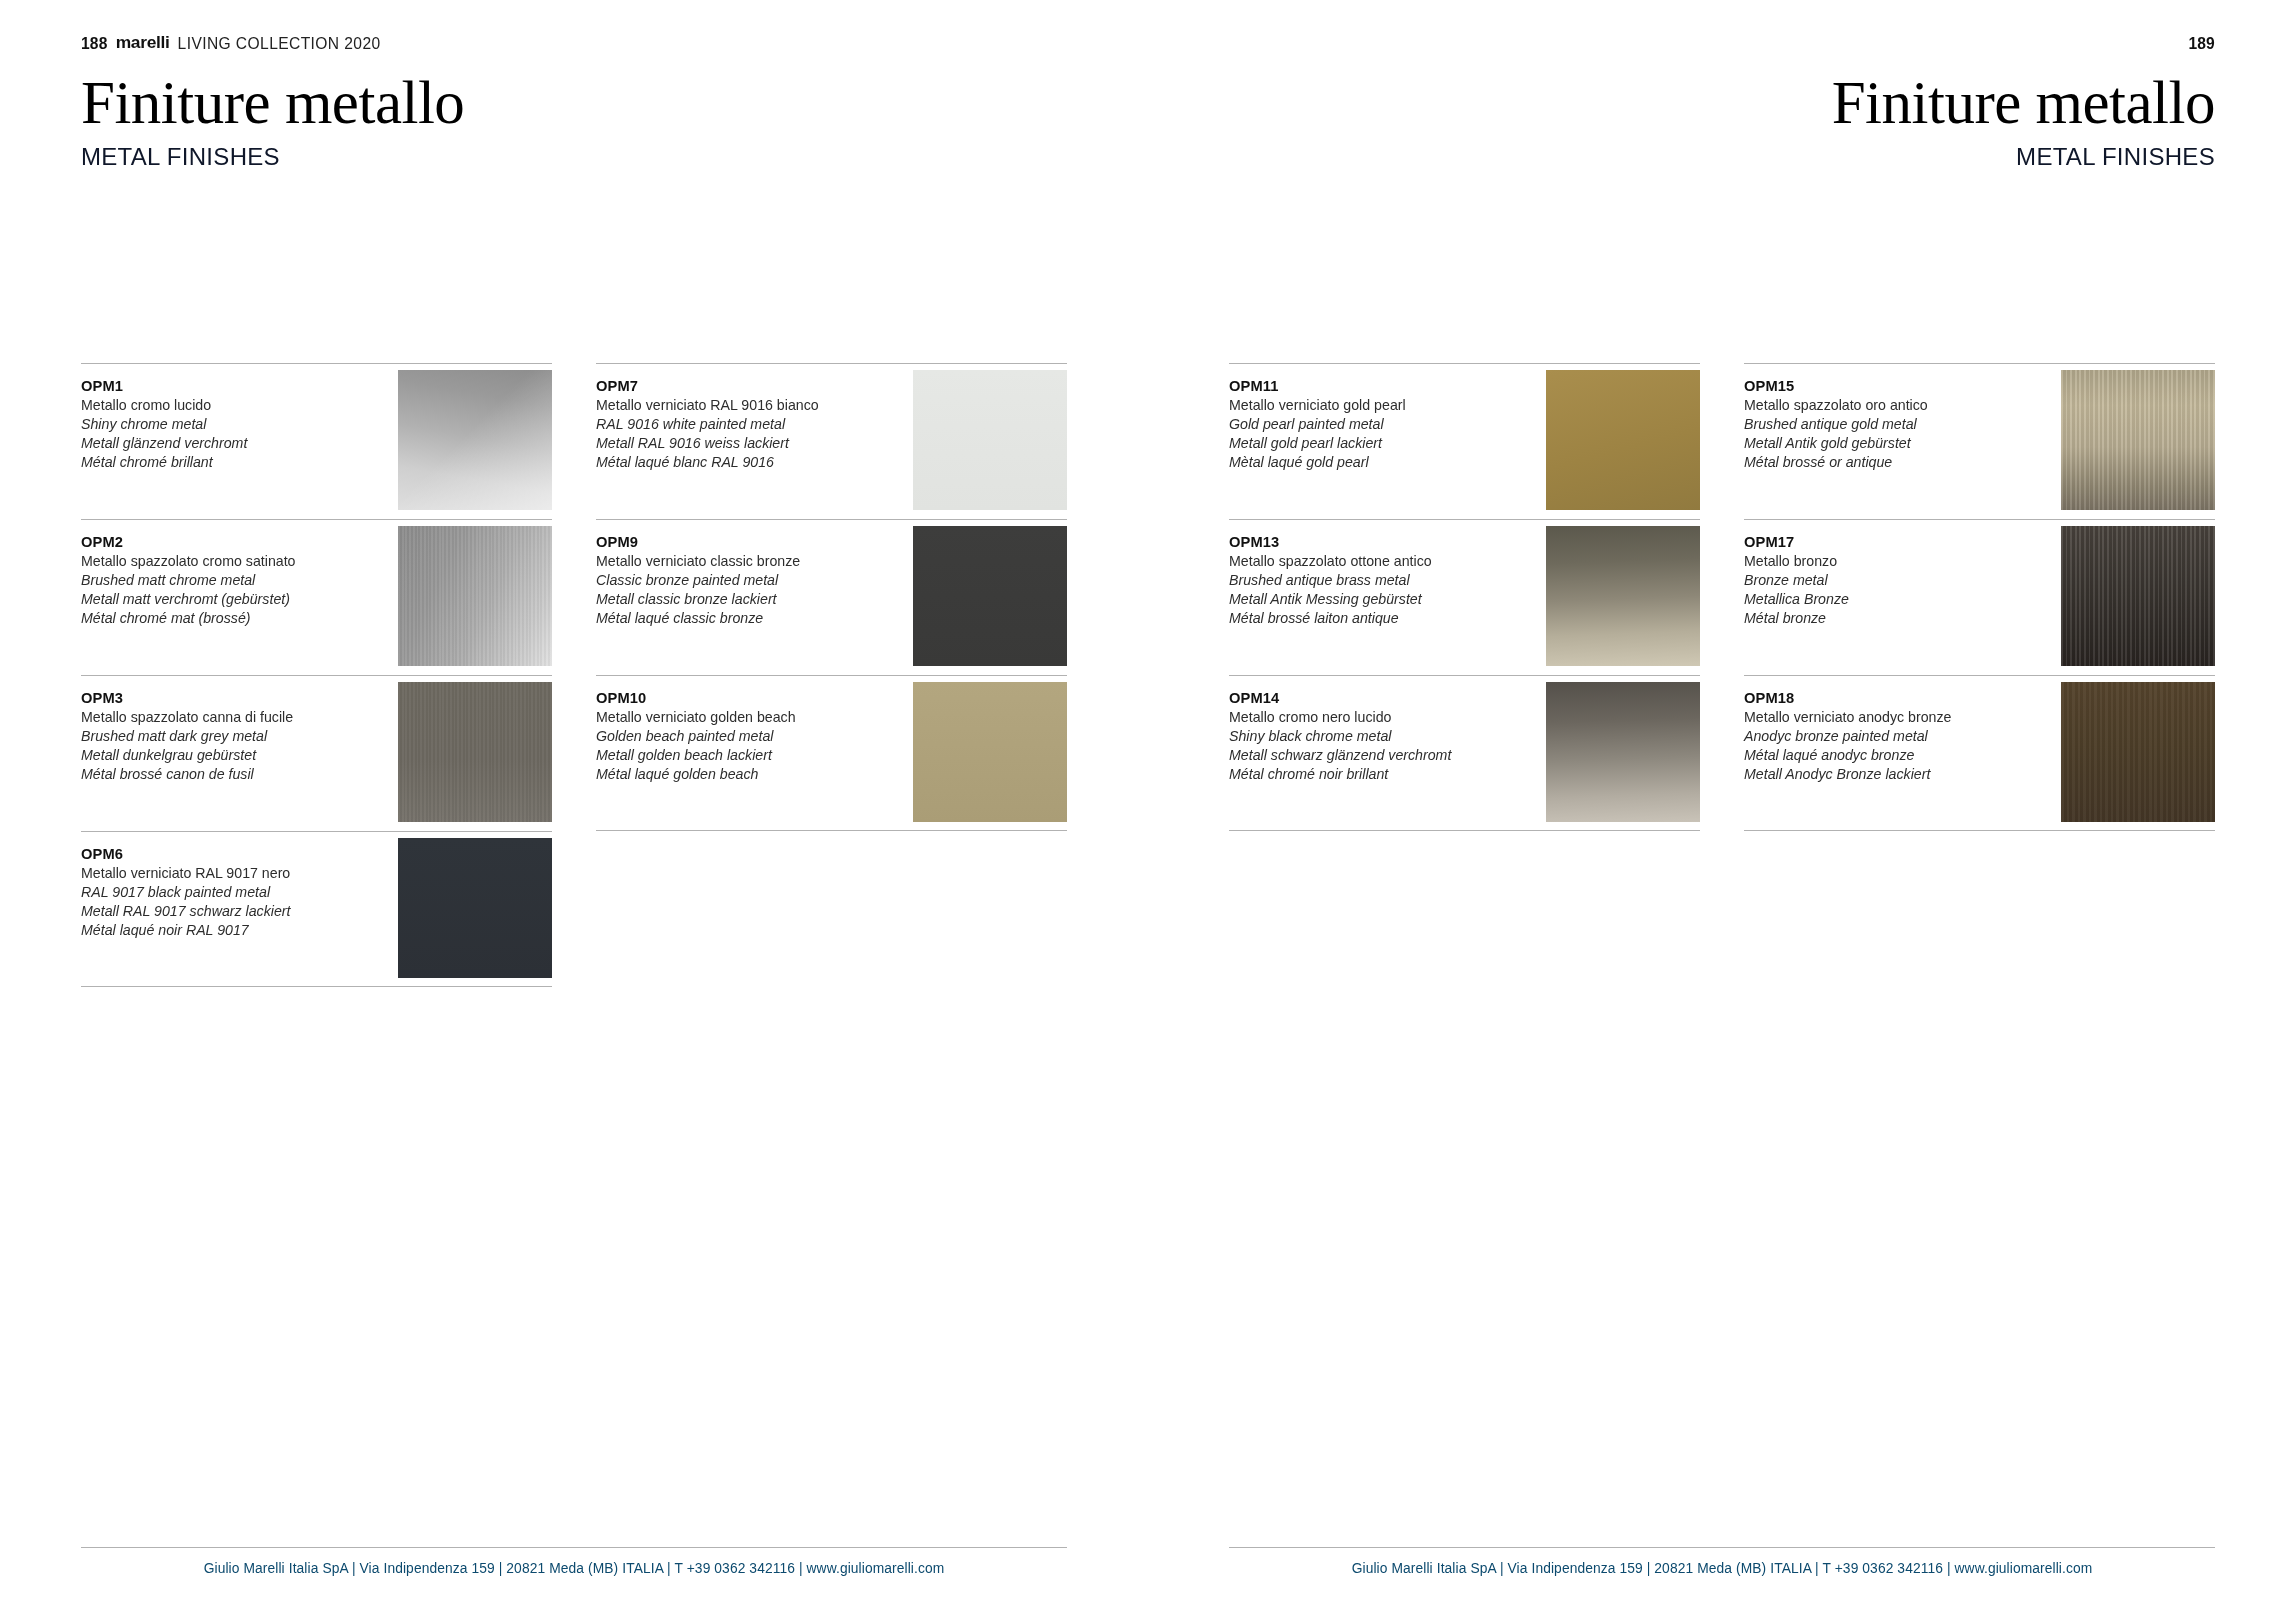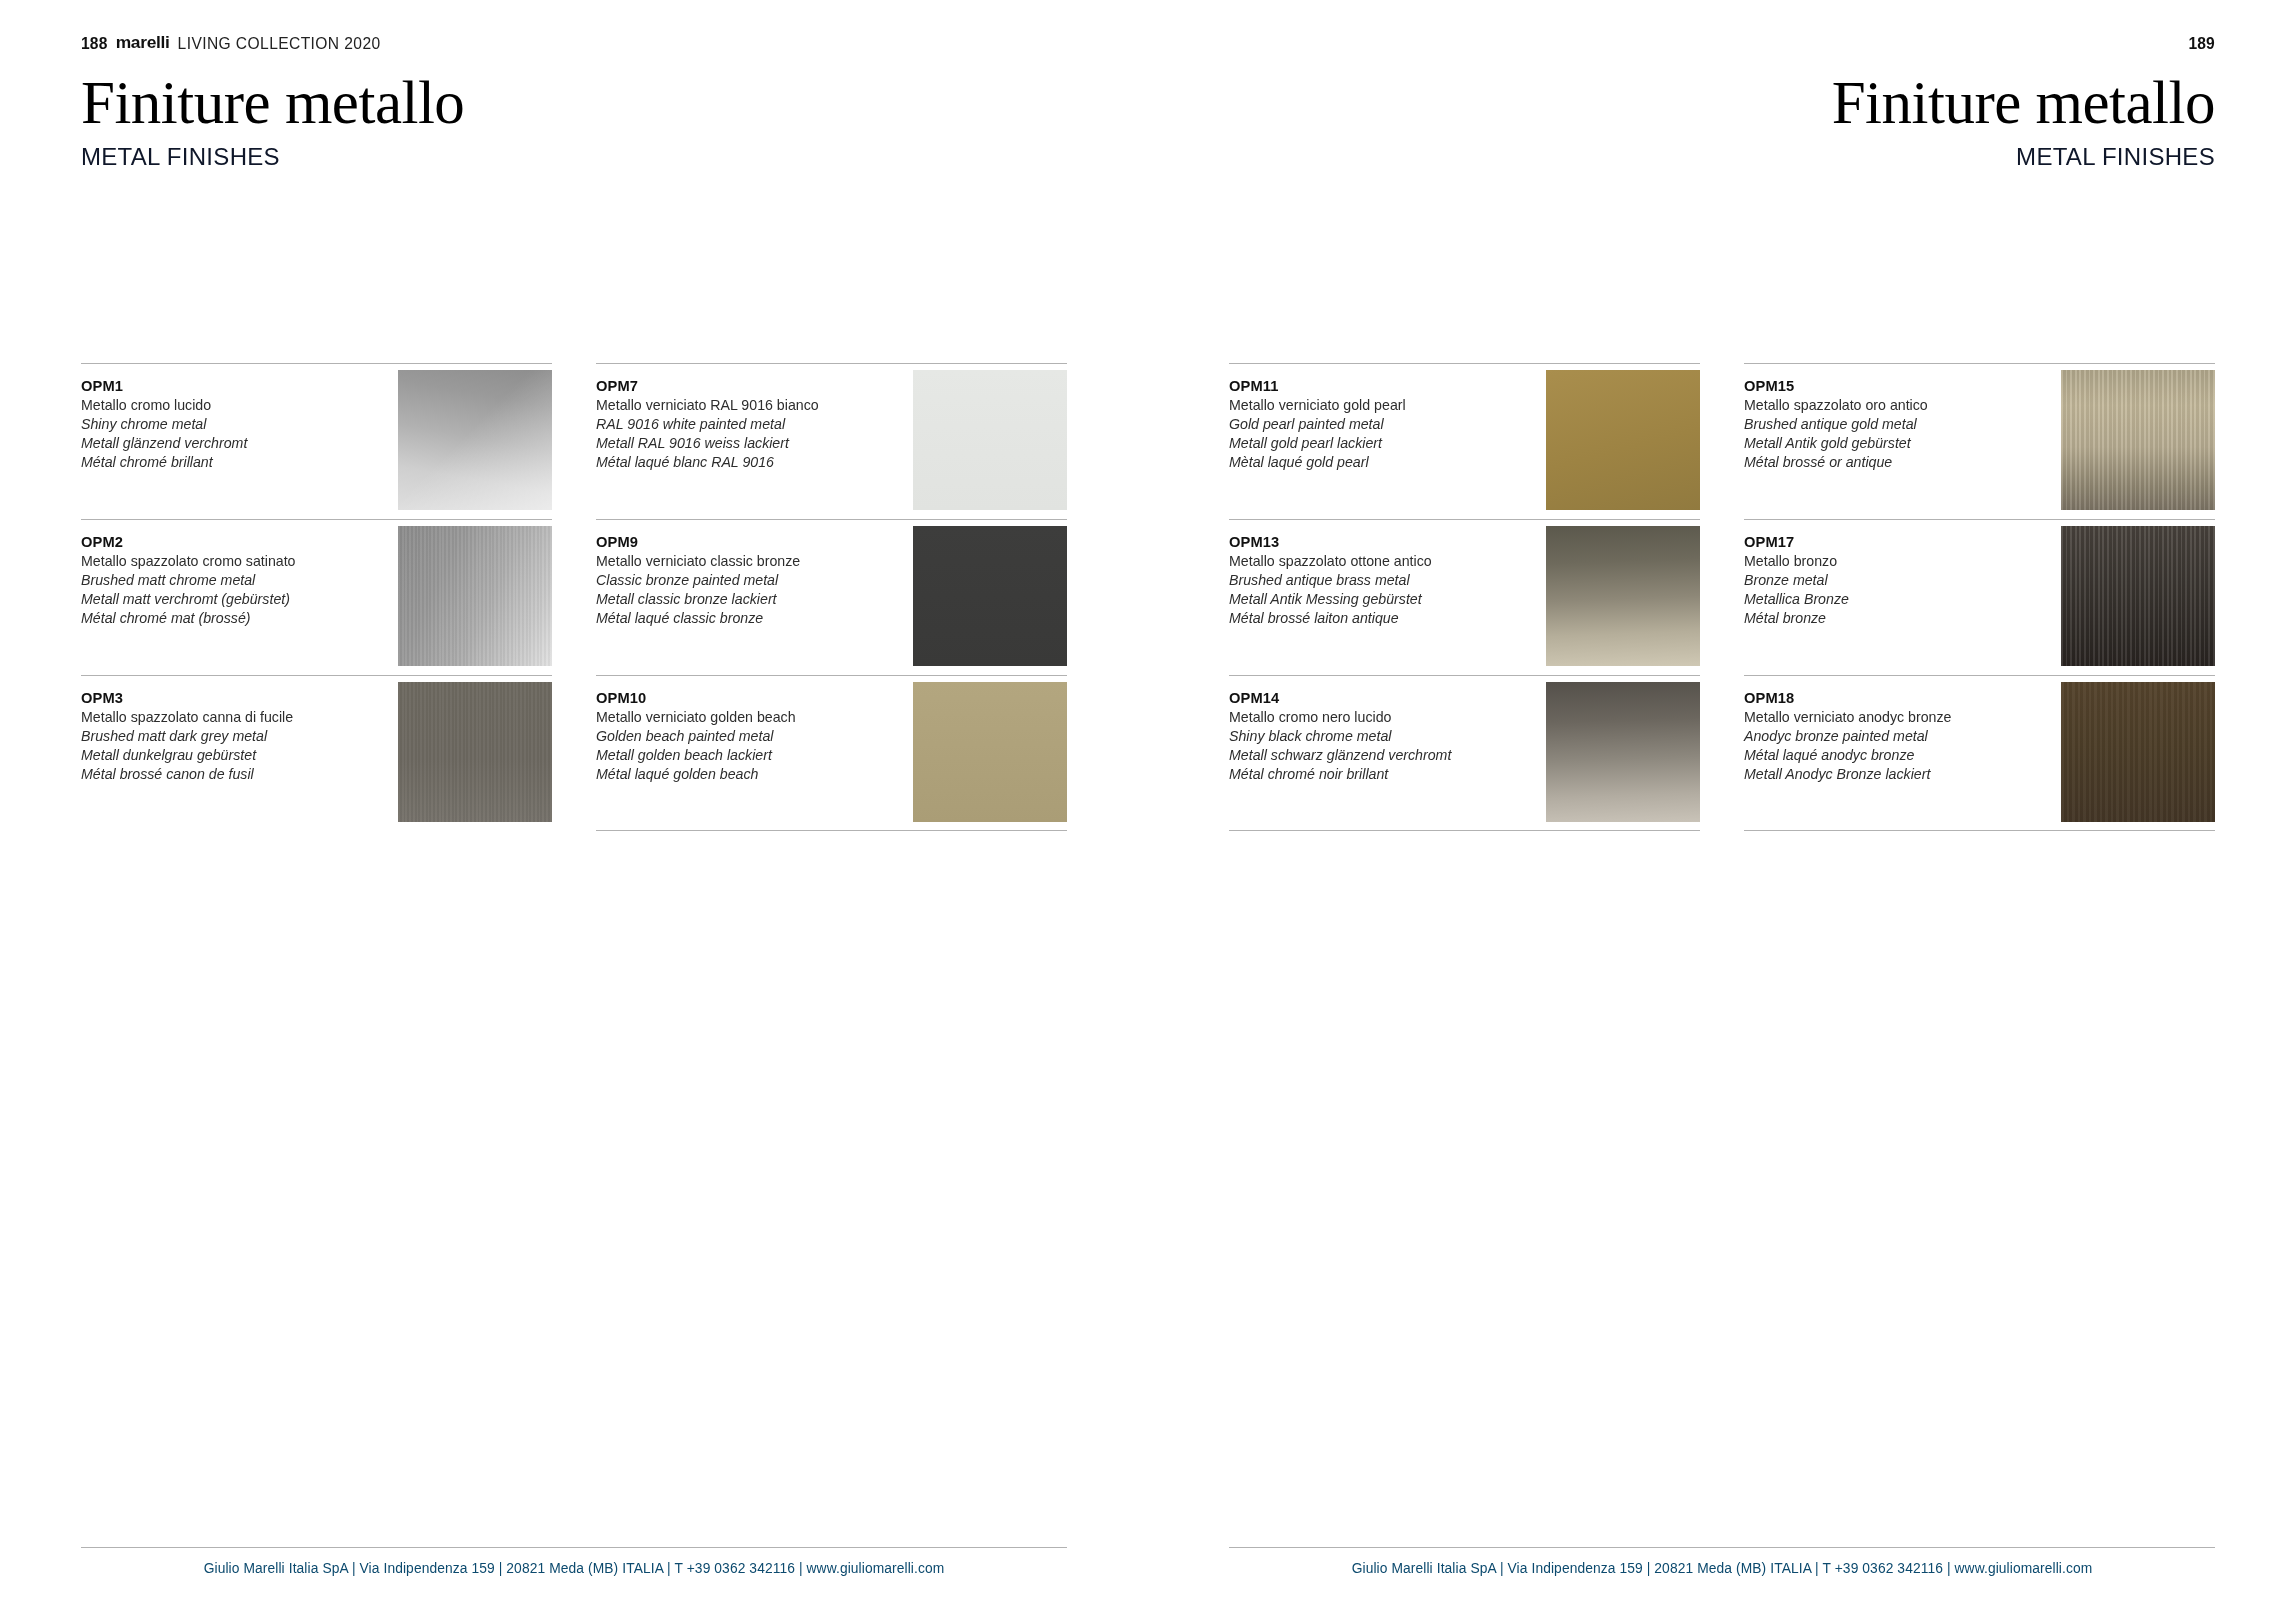--- a/index.html
+++ b/index.html
@@ -261,20 +261,30 @@
           <div class="texts">
             <div class="code">OPM3</div>
             <div class="line it">Metallo spazzolato canna di fucile</div>
             <div class="line en">Brushed matt dark grey metal</div>
             <div class="line de">Metall dunkelgrau gebürstet</div>
             <div class="line fr">Métal brossé canon de fusil</div>
           </div>
           <div class="swatch sw-opm3"></div>
         </div>
 
+        <div class="entry last">
+          <div class="texts">
+            <div class="code">OPM6</div>
+            <div class="line it">Metallo verniciato RAL 9017 nero</div>
+            <div class="line en">RAL 9017 black painted metal</div>
+            <div class="line de">Metall RAL 9017 schwarz lackiert</div>
+            <div class="line fr">Métal laqué noir RAL 9017</div>
+          </div>
+          <div class="swatch sw-opm6"></div>
+        </div>
 
       </div>
 
       <div class="col second">
 
         <div class="entry">
           <div class="texts">
             <div class="code">OPM7</div>
             <div class="line it">Metallo verniciato RAL 9016 bianco</div>
             <div class="line en">RAL 9016 white painted metal</div>

